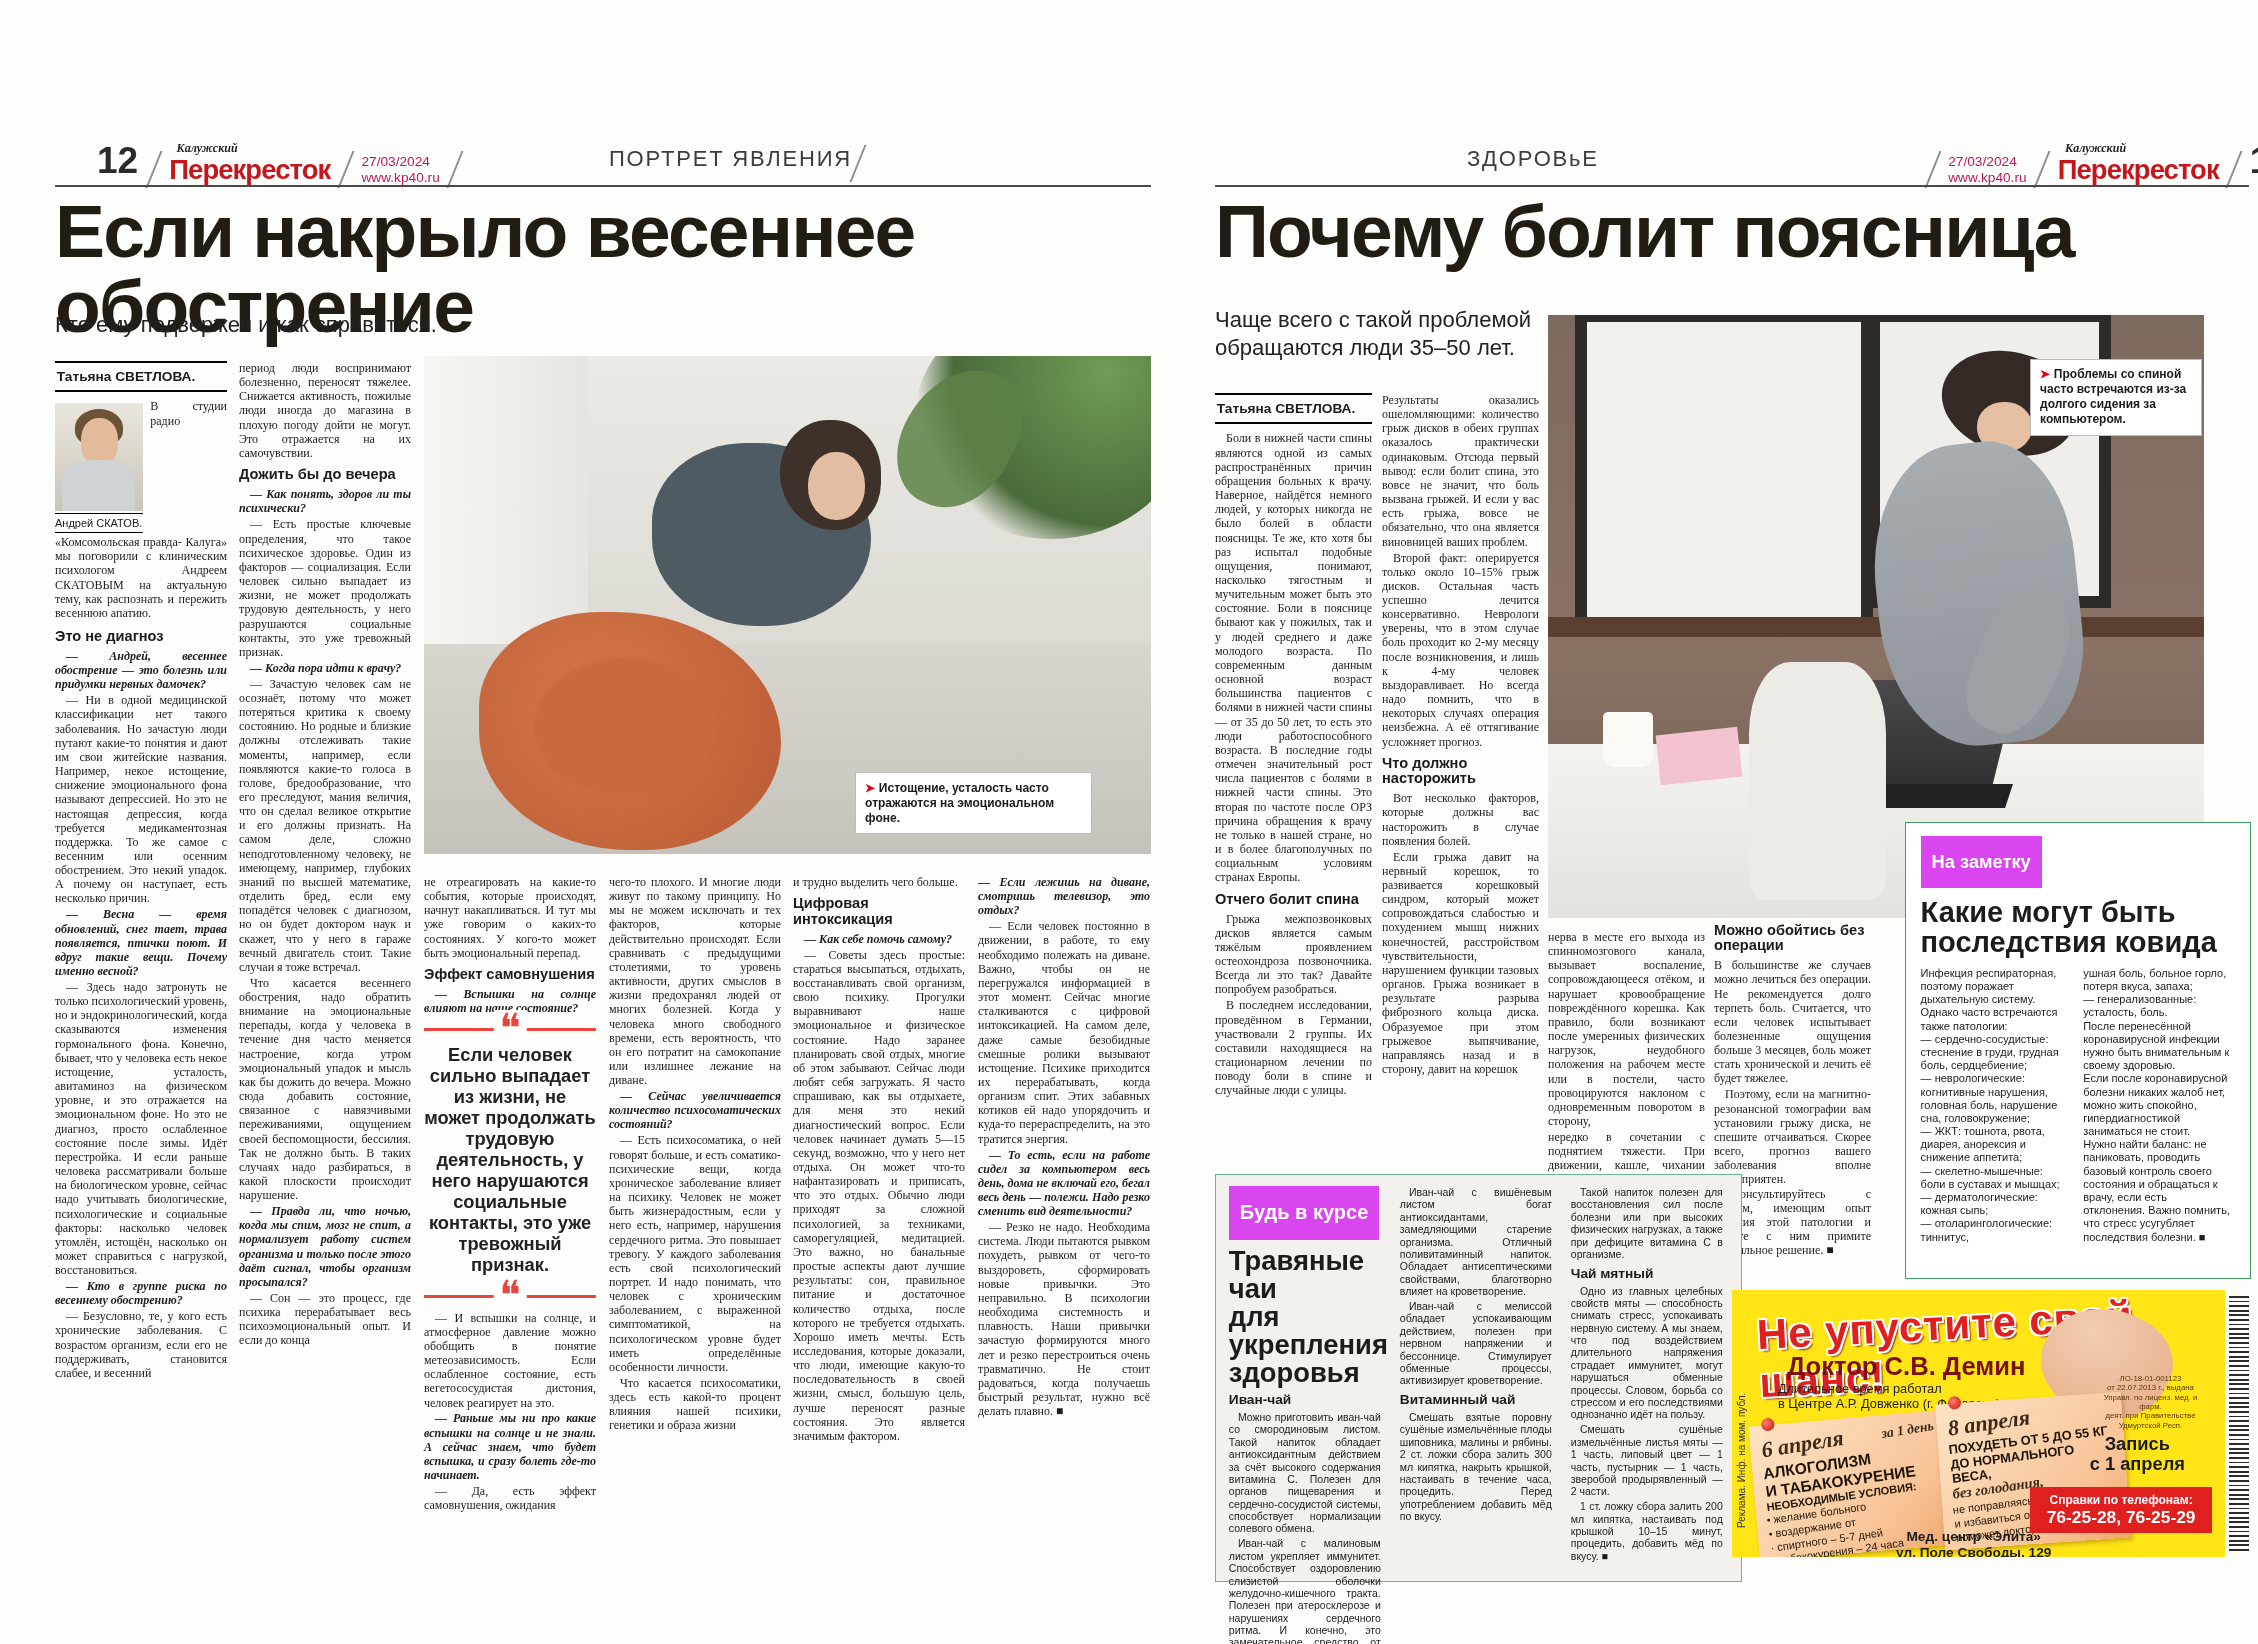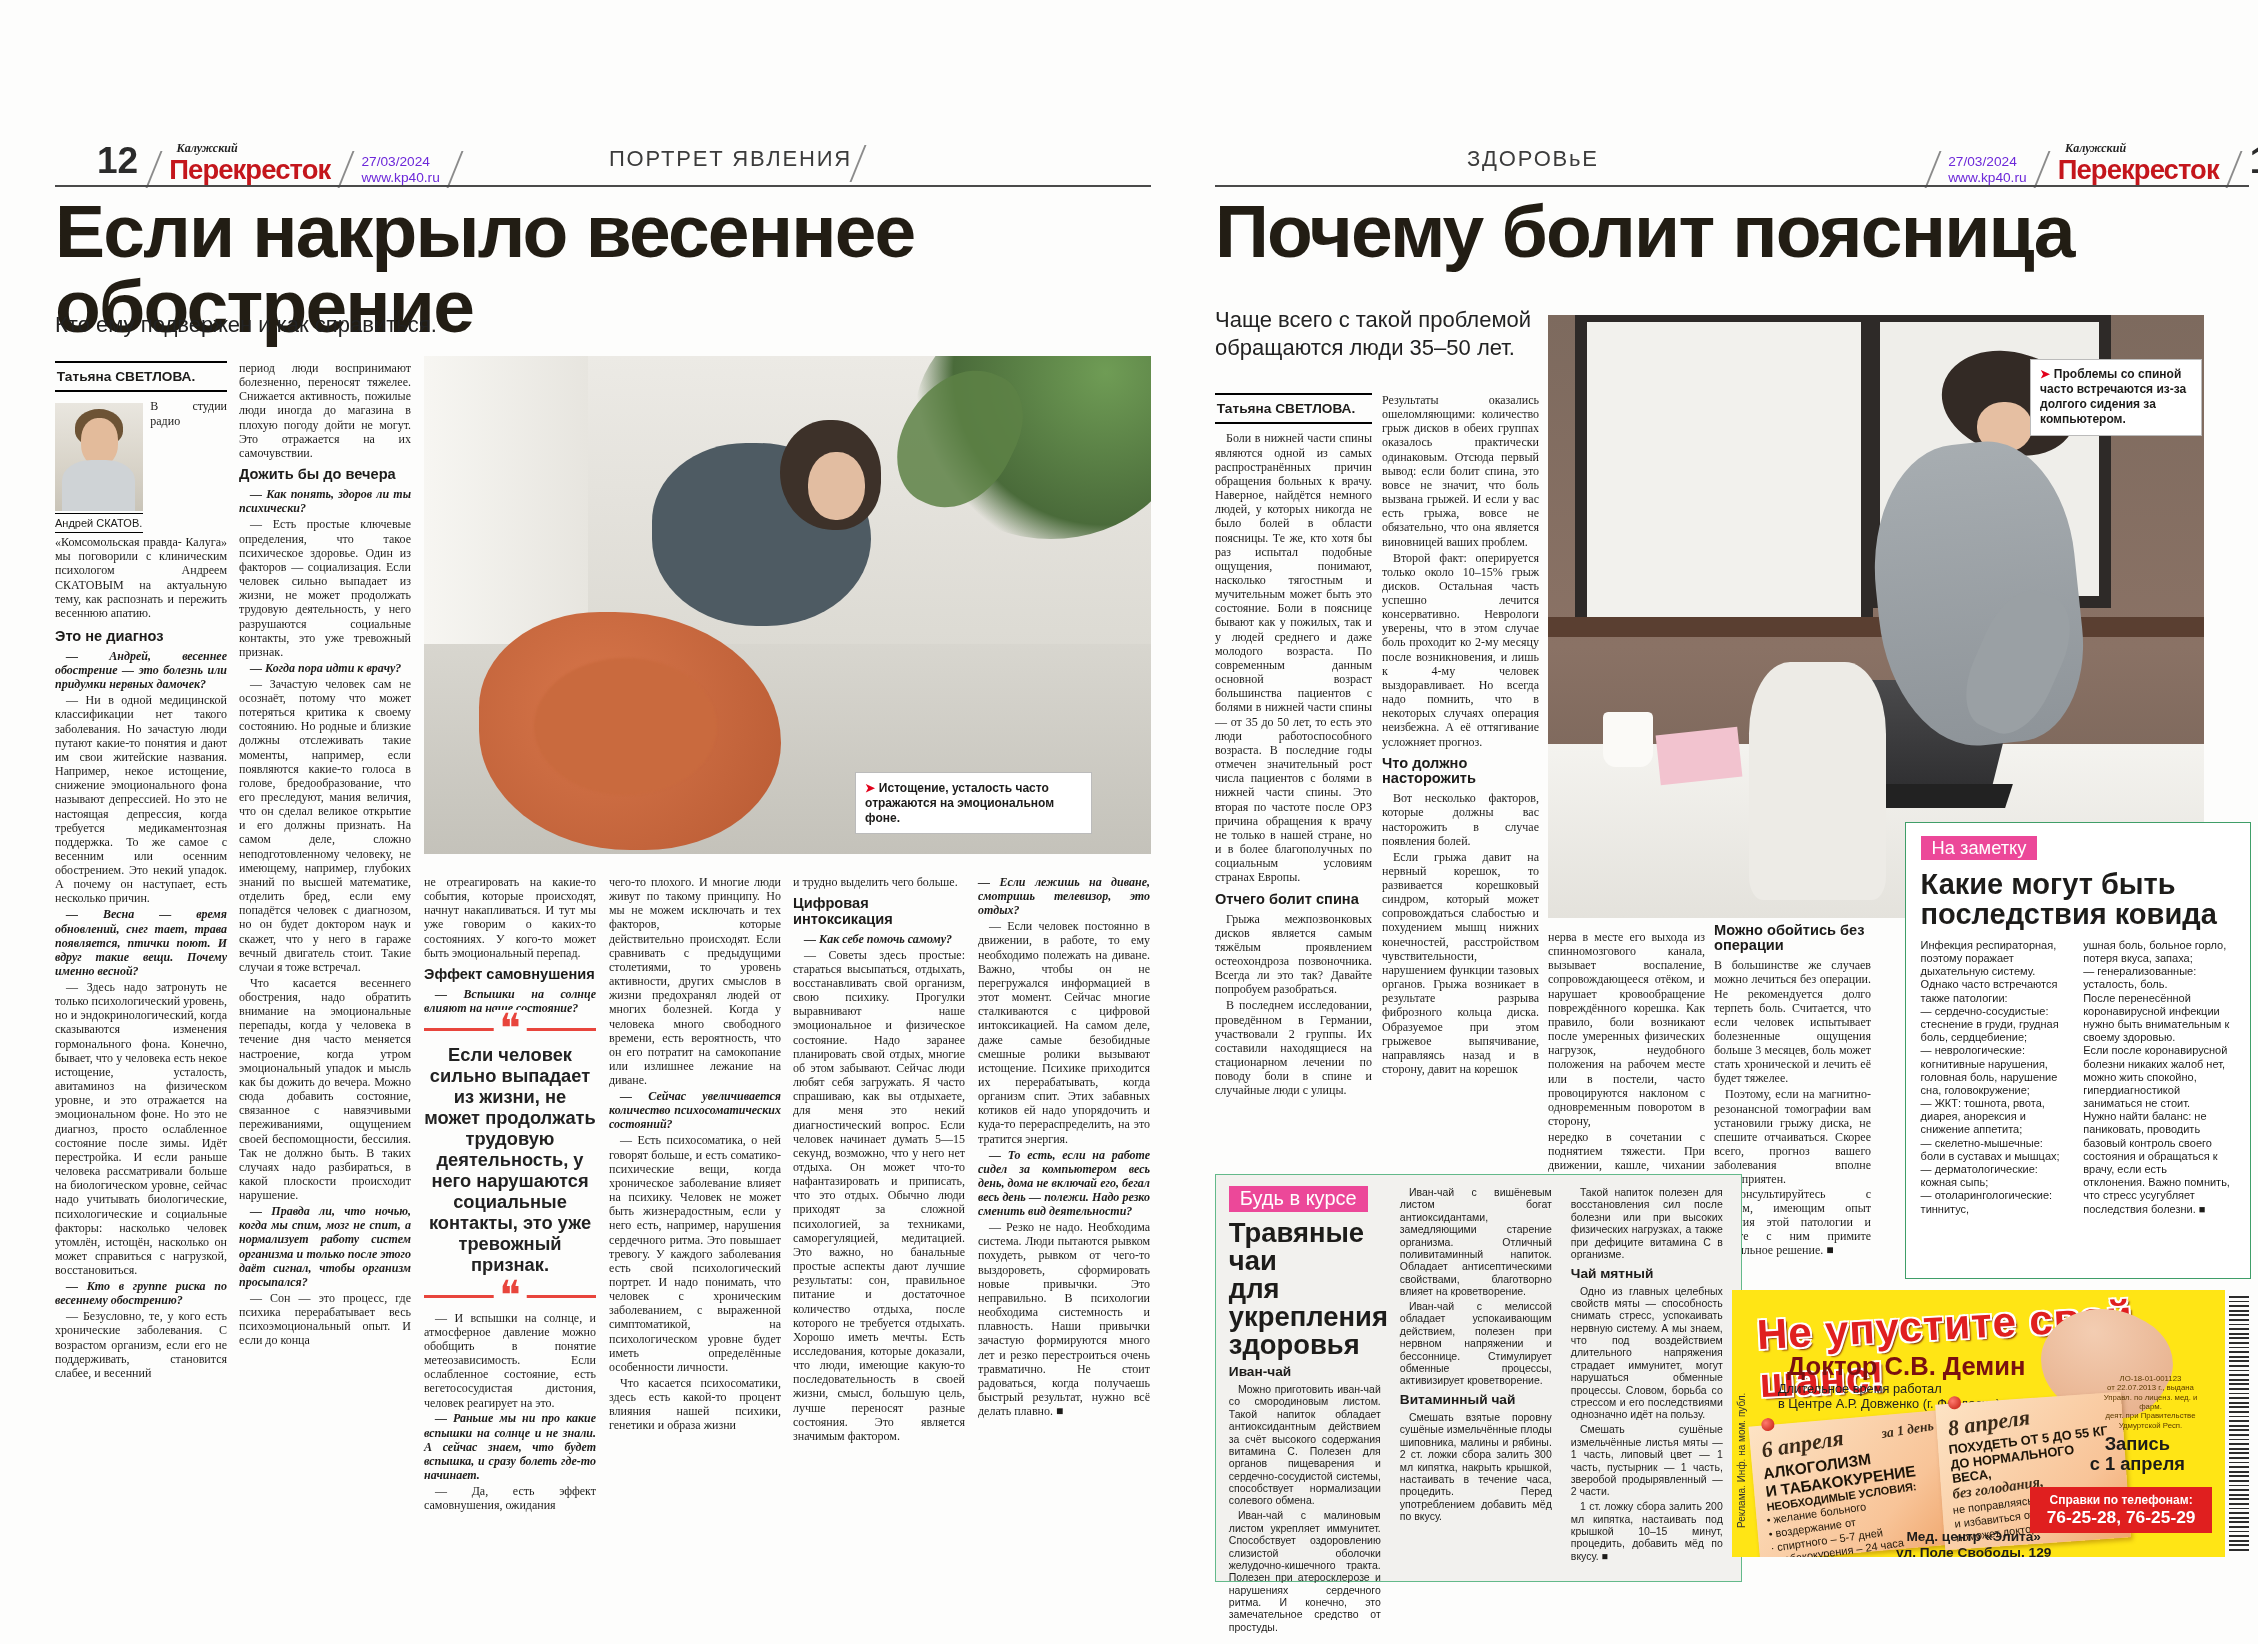--- a/index.html
+++ b/index.html
@@ -6,21 +6,21 @@
   #canvas{position:relative;width:2259px;height:1645px;background:#fdfdfc;overflow:hidden;
           font-family:"Liberation Serif",serif;color:#1d1c1a;}
   .abs{position:absolute;}
   
   .pghead{position:absolute;top:139px;height:48px;margin-left:42px;}
   .pgnum{font-family:"Liberation Sans",sans-serif;font-weight:bold;font-size:37px;color:#2b2b2b;line-height:44px;}
   .slash{display:inline-block;width:1.8px;height:37px;background:#8b8b8b;transform:skewX(-22deg);margin:0 11px;vertical-align:middle;}
   .logo{display:inline-block;position:relative;vertical-align:middle;}
   .logo .script{position:absolute;top:-12.8px;left:7.3px;font-style:italic;font-weight:bold;font-size:12px;color:#222;}
   .logo .main{font-family:"Liberation Sans",sans-serif;font-weight:bold;font-size:27.4px;color:#c4161c;letter-spacing:-0.9px;}
-  .dateblk{display:inline-block;vertical-align:middle;font-family:"Liberation Sans",sans-serif;font-size:13.7px;color:#6d28d9;line-height:15.5px;}
+  .dateblk{display:inline-block;vertical-align:middle;font-family:"Liberation Sans",sans-serif;font-size:13.7px;color:#be185d;line-height:15.5px;}
   .section-lab{font-family:"Liberation Sans",sans-serif;font-size:22px;color:#3c3c3c;letter-spacing:1.8px;vertical-align:middle;}
   .headrule{position:absolute;height:1.8px;background:#4a4a4a;}
   
   .headline{font-family:"Liberation Sans",sans-serif;font-weight:bold;color:#221d14;font-size:75px;letter-spacing:-1.8px;line-height:1.0;}
   .subtitle{font-family:"Liberation Sans",sans-serif;font-size:22px;color:#222;}
   
   .col{position:absolute;width:172px;font-size:12px;line-height:1.18;text-align:justify;}
   .rcol{width:157px;}
   .col p{margin:0 0 1.8px 0;text-indent:11px;}
   .col p.q{font-weight:bold;font-style:italic;text-indent:11px;}
@@ -40,22 +40,22 @@
   .pq-rule{height:2.7px;background:#e8453c;position:relative;margin:12.8px 0;}
   .pq-mark{position:absolute;left:50%;top:-18.3px;transform:translateX(-50%);background:#fdfdfc;padding:0 5.5px;
            color:#e8453c;font-size:40px;line-height:37px;font-family:"DejaVu Serif",serif;}
   .pq-text{font-family:"Liberation Sans",sans-serif;font-weight:bold;font-size:18.3px;line-height:1.15;color:#222;text-align:center;}
   
   .photo{position:absolute;overflow:hidden;}
   .caption-box{position:absolute;background:#fff;border:0.9px solid #bbb;padding:7.3px 9.1px;
      font-family:"Liberation Sans",sans-serif;font-weight:bold;font-size:12px;line-height:1.25;text-align:left;}
   .arrow{color:#e2001a;margin-right:3.7px;}
   
-  .greenlab{display:inline-block;background:#ec4899;color:#fff;font-family:"Liberation Sans",sans-serif;
-     font-weight:normal;font-size:18.3px;padding:1px 11px;}
+  .greenlab{display:inline-block;background:#d946ef;color:#fff;font-family:"Liberation Sans",sans-serif;
+     font-weight:bold;font-size:18.3px;padding:15px 11px;}
   .teabox{position:absolute;background:#f2f1ee;border:1.8px solid #63b98a;padding:11px 12.8px;}
   .teabox .title{font-family:"Liberation Sans",sans-serif;font-weight:bold;font-size:27.4px;line-height:1.02;margin:7.3px 0 5.5px;white-space:pre-line;}
   .teacols{display:flex;gap:19px;}
   .teacol{width:152px;font-family:"Liberation Sans",sans-serif;font-size:10.5px;line-height:1.18;text-align:justify;}
   .teacol p{margin:0 0 2.7px;text-indent:9.1px;}
   .teacol .tsub{font-family:"Liberation Sans",sans-serif;font-weight:bold;font-size:13.7px;margin:5.5px 0 2.7px;text-indent:0;text-align:left;}
   .covidbox{position:absolute;background:#fff;border:1.8px solid #3f9e68;padding:12.8px 14.6px;}
   .covidbox .title{font-family:"Liberation Sans",sans-serif;font-weight:bold;font-size:29px;line-height:1.05;margin:9.1px 0 9.1px;}
   .covcols{display:flex;gap:14.6px;}
   .covcol{width:148px;font-family:"Liberation Sans",sans-serif;font-size:11px;line-height:1.2;white-space:pre-line;text-align:left;}

